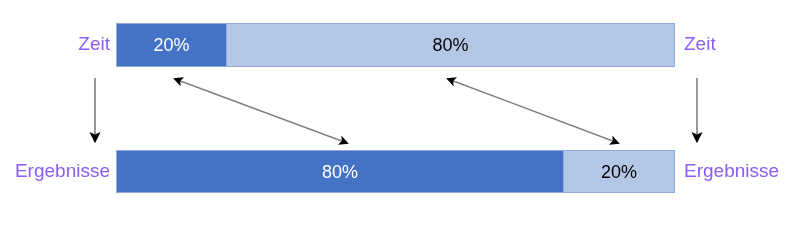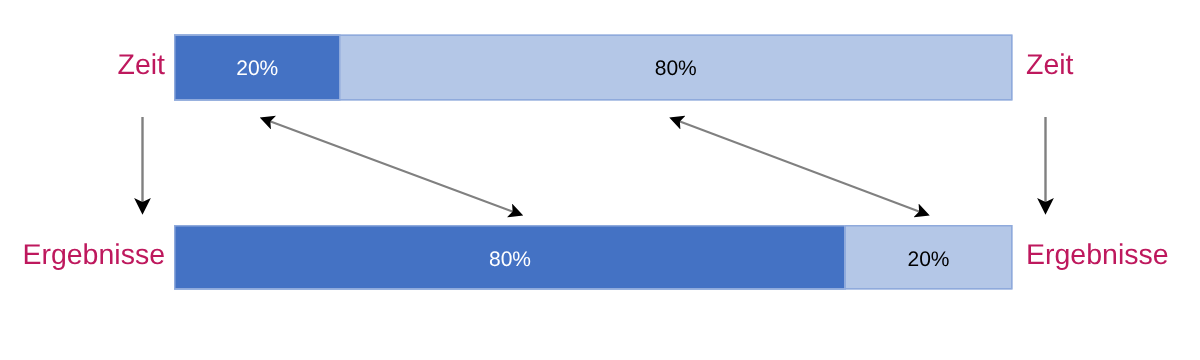--- a/index.html
+++ b/index.html
@@ -13,21 +13,21 @@
     height: 210px;
     background: #ffffff;
     font-family: "Liberation Sans", sans-serif;
     overflow: hidden;
   }
 
   
   .side-label {
     position: absolute;
     font-size: 19px;
-    color: #be185d;
+    color: #8b5cf6;
     line-height: 1;
     white-space: nowrap;
   }
   .label-zeit-left   { left: 0;   top: 34px;  width: 110px; text-align: right; }
   .label-zeit-right  { left: 684px; top: 34px; text-align: left; }
   .label-erg-left    { left: 0;   top: 161px; width: 110px; text-align: right; }
   .label-erg-right   { left: 684px; top: 161px; text-align: left; }
 
   
   .bar {
@@ -37,21 +37,21 @@
   }
   .bar-top    { left: 116px; top: 23px;  width: 560px; height: 44px; }
   .bar-bottom { left: 116px; top: 150px; width: 560px; height: 43px; }
 
   .seg {
     box-sizing: border-box;
     border: 1px solid #8FAADC;
     display: flex;
     align-items: center;
     justify-content: center;
-    font-size: 14px;
+    font-size: 18px;
     line-height: 1;
     overflow: hidden;
   }
   .seg-dark  { background: #4472C4; color: #ffffff; }
   .seg-light { background: #B4C7E7; color: #000000; }
 
   
   .top-dark    { width: 111px; }
   .top-light   { width: 449px; margin-left: -1px; }
   .bot-dark    { width: 448px; }

